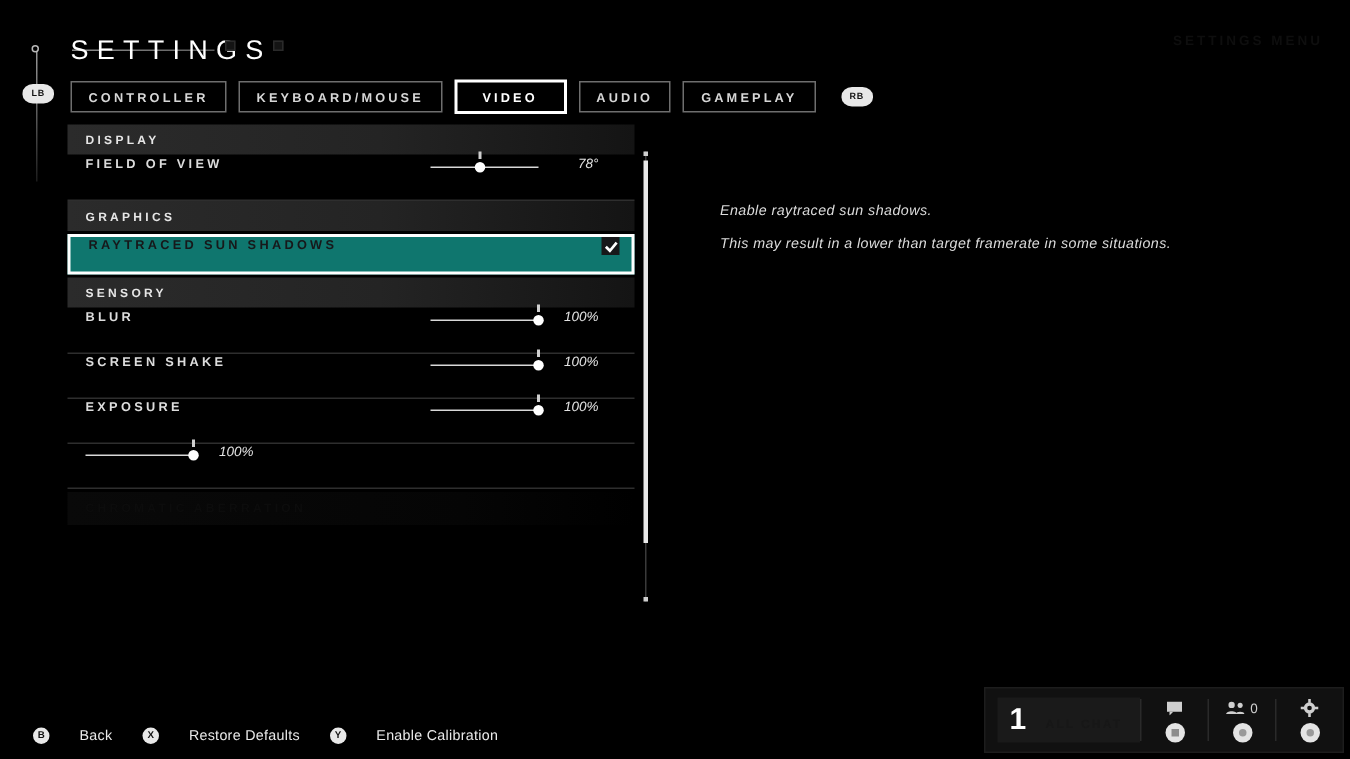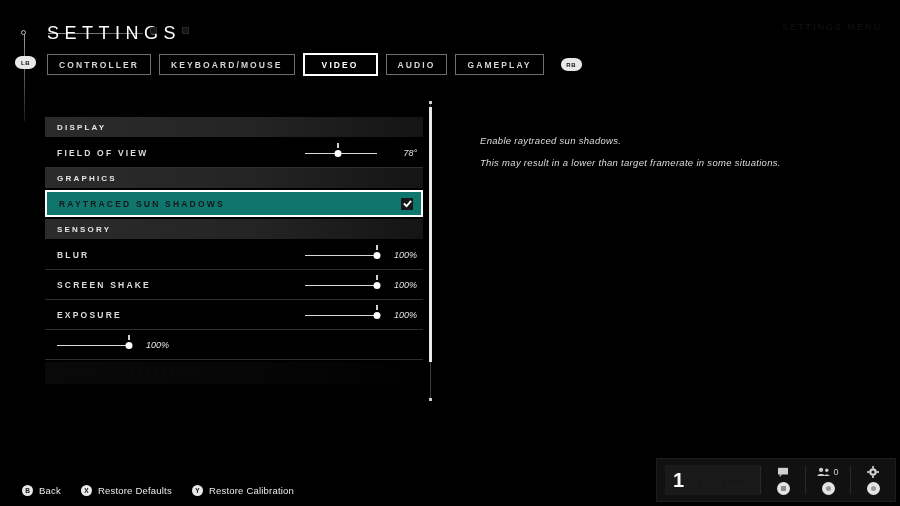--- a/index.html
+++ b/index.html
@@ -66,42 +66,42 @@
     margin-right:8px; background:transparent;
     white-space:nowrap; font-weight:bold;
   }
   .tab.active {
     border:2px solid #ffffff; color:#ffffff;
     height:23px; padding:0 17px;
   }
 
   
   .list-area {
-    position:absolute; left:45px; top:117px; width:378px;
+    position:absolute; left:45px; top:83px; width:378px;
   }
   .section-head {
     height:20px; display:flex; align-items:center;
     padding-left:12px;
     background:linear-gradient(to right,#2b2b2b 0%, #242424 55%, #141414 100%);
     font-size:8px; letter-spacing:2.2px; font-weight:bold; color:#e6e6e6;
     margin-bottom:1px;
   }
   .row {
-    height:30px; display:flex; align-items:center;
+    height:30px; display:flex; 
     border-bottom:1px solid #2e2e2e;
     padding-left:12px; padding-right:4px;
     position:relative;
   }
   .row-label {
     font-size:8.5px; letter-spacing:2.2px; color:#dcdcdc; font-weight:bold;
     flex:1 1 auto; white-space:nowrap;
   }
   .row-value {
     font-size:9px; font-style:italic; color:#e2e2e2;
-    min-width:34px; text-align:right; margin-right:2px;
+    min-width:34px; text-align:right; margin-right:20px;
   }
   
   .slider { position:relative; width:72px; height:14px; margin-right:6px; }
   .slider .track {
     position:absolute; left:0; top:7px; width:100%; height:1px; background:#d8d8d8;
   }
   .slider .knob {
     position:absolute; top:4px; width:7px; height:7px; border-radius:50%;
     background:#ffffff; transform:translateX(-50%);
   }
@@ -154,21 +154,21 @@
   .desc p {
     font-size:9.5px; font-style:italic; color:#dcdcdc;
     letter-spacing:.3px; line-height:14px; margin-bottom:8px;
   }
 
   
   .actionbar {
     position:absolute; left:22px; bottom:10px;
     display:flex; align-items:center; gap:20px;
   }
-  .action { display:flex; align-items:center; gap:6px; }
+  .action { display:flex; align-items:center; gap:20px; }
   .action .glyph {
     width:11px; height:11px; border-radius:50%; background:#e9e9e9; color:#111;
     font-size:6.5px; font-weight:bold;
     display:flex; align-items:center; justify-content:center;
   }
   .action .lbl { font-size:9.5px; color:#eaeaea; letter-spacing:.2px; }
 
   
   .hud {
     position:absolute; right:4px; bottom:4px;
@@ -316,21 +316,21 @@
   <div class="action">
     <span class="glyph">B</span>
     <span class="lbl">Back</span>
   </div>
   <div class="action">
     <span class="glyph">X</span>
     <span class="lbl">Restore Defaults</span>
   </div>
   <div class="action">
     <span class="glyph">Y</span>
-    <span class="lbl">Restore Calibration</span>
+    <span class="lbl">Enable Calibration</span>
   </div>
 </div>
 
 <div class="hud">
   <div class="hud-chan">
     <span class="num">1</span>
     <span class="ghost">ALL CHAT</span>
   </div>
   <div class="hud-sep"></div>
   <div class="hud-cell">

